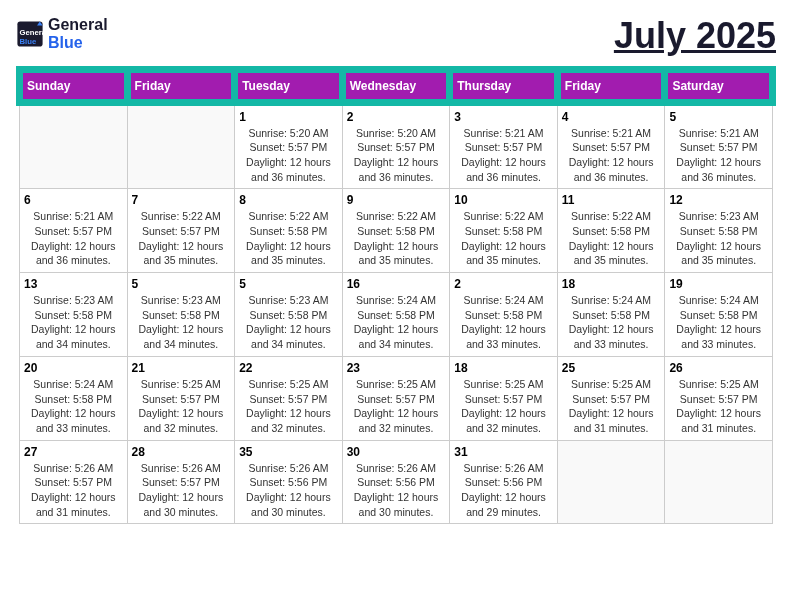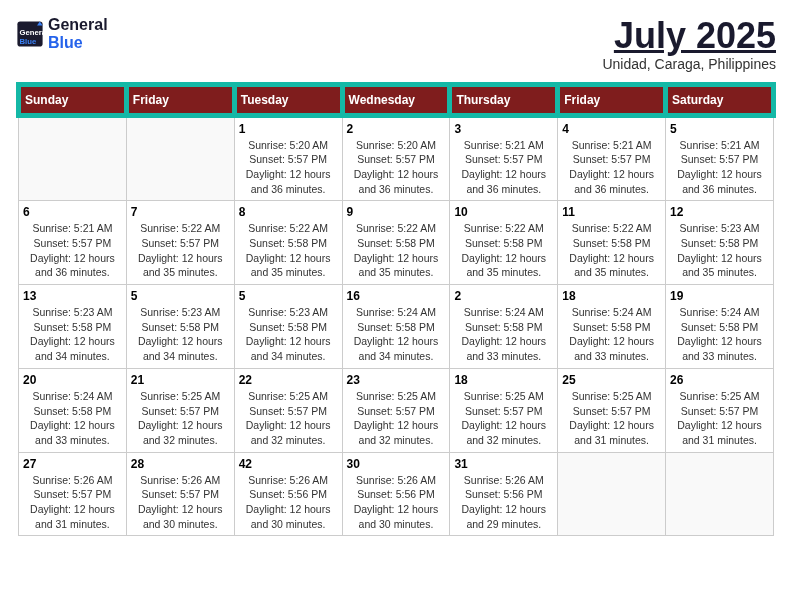--- a/index.html
+++ b/index.html
@@ -38,26 +38,26 @@
     .calendar-subtitle {
       font-size: 14px;
       color: #333;
     }
     .calendar-table {
       width: 100%;
       border-collapse: collapse;
       font-size: 11px;
     }
     .calendar-table th {
-      background-color: #7f1d1d;
+      background-color: #a21caf;
       color: #fff;
       padding: 6px 4px;
       text-align: left;
       font-size: 12px;
-      border: 5px solid #14b8a6;
+      border: 7px solid #14b8a6;
     }
     .calendar-table td {
       border: 1px solid #ccc;
       padding: 4px;
       vertical-align: top;
       width: calc(100% / 7);
       min-height: 80px;
     }
     .day-number {
       font-weight: bold;
@@ -87,21 +87,20 @@
     </svg>
     <div>
       <div style="font-size:16px;font-weight:bold;color:#1a1a2e;">
         <span style="color:#1a1a2e;">General</span><br>
         <span style="color:#2563eb;">Blue</span>
       </div>
     </div>
   </div>
   <div class="title-block">
     <div class="calendar-title">July 2025</div>
-    <div class="calendar-subtitle">Unidad, Caraga, Philippines</div>
   </div>
 </div>
 
 <table class="calendar-table">
   <thead>
     <tr id="weekday-header">
         <th>Sunday</th>
         <th>Friday</th>
         <th>Tuesday</th>
         <th>Wednesday</th>
@@ -284,21 +283,21 @@
 Sunset: 5:57 PM
 Daylight: 12 hours and 31 minutes.</div>
         </td>
         <td>
           <div class="day-number">28</div>
           <div class="day-info" style="white-space: pre-line;">Sunrise: 5:26 AM
 Sunset: 5:57 PM
 Daylight: 12 hours and 30 minutes.</div>
         </td>
         <td>
-          <div class="day-number">42</div>
+          <div class="day-number">35</div>
           <div class="day-info" style="white-space: pre-line;">Sunrise: 5:26 AM
 Sunset: 5:56 PM
 Daylight: 12 hours and 30 minutes.</div>
         </td>
         <td>
           <div class="day-number">30</div>
           <div class="day-info" style="white-space: pre-line;">Sunrise: 5:26 AM
 Sunset: 5:56 PM
 Daylight: 12 hours and 30 minutes.</div>
         </td>

